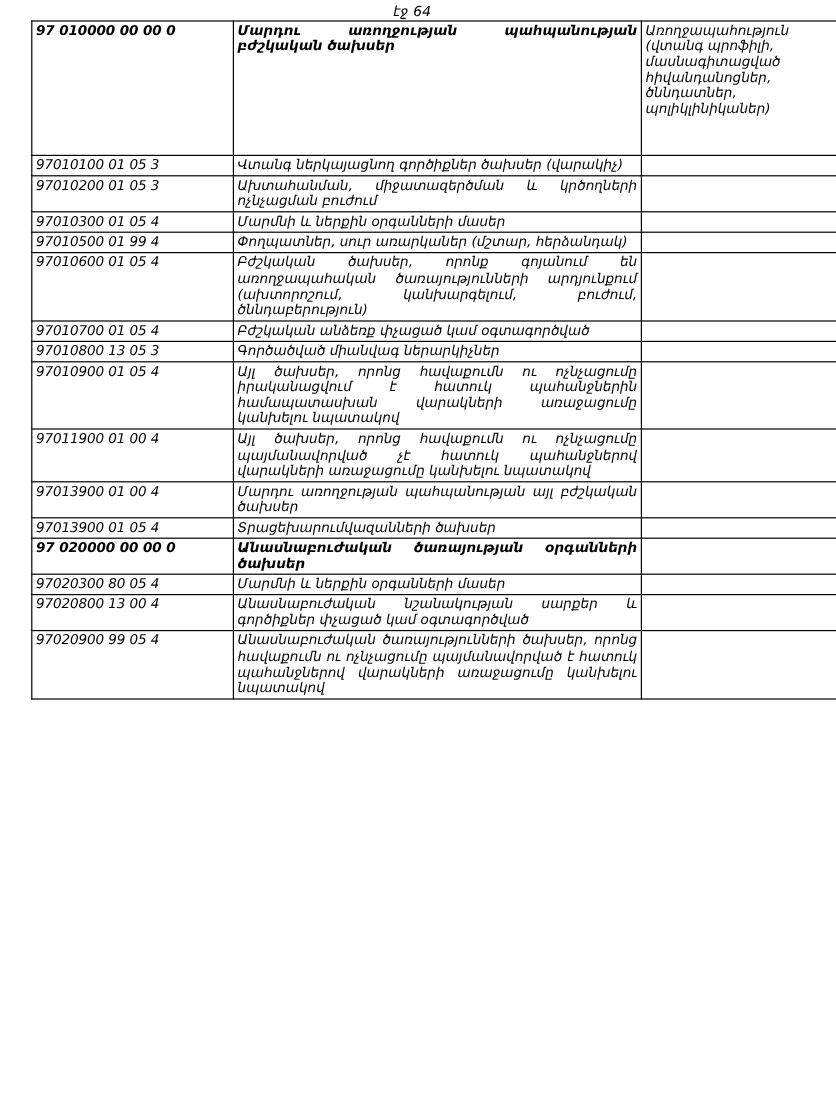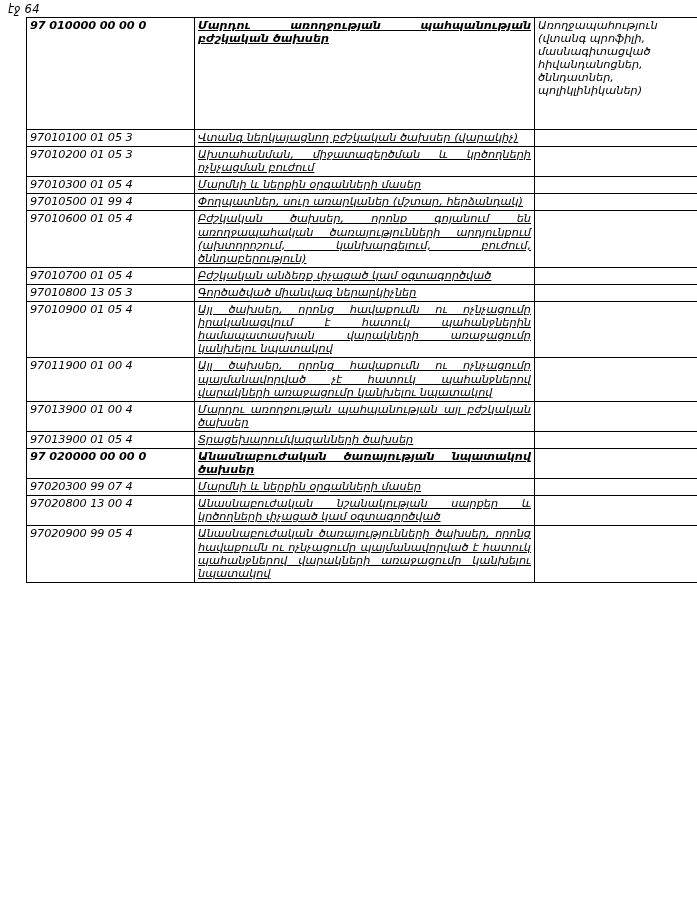--- a/index.html
+++ b/index.html
@@ -16,21 +16,21 @@
     overflow: hidden;
   }
   .page {
     position: relative;
     width: 697px;
     height: 924px;
     box-sizing: border-box;
     padding: 0 8px;
   }
   .page-header {
-    text-align: left;
+    text-align: center;
     font-style: italic;
     font-size: 11.5px;
     padding: 2px 10px 1px 0;
     letter-spacing: 0.2px;
   }
   table.doc {
     border-collapse: collapse;
     width: 681px;
     table-layout: fixed;
     margin-left: 18px;
@@ -48,21 +48,20 @@
   col.c-note { width: 173px; }
 
   td.code {
     font-size: 11.3px;
     letter-spacing: -0.1px;
     white-space: nowrap;
   }
   td.name {
     text-align: justify;
     text-justify: inter-word;
-    text-decoration: underline;
   }
   td.note {
     font-size: 11.3px;
     line-height: 1.2;
   }
   .bold { font-weight: bold; }
   .tall-note { height: 108px; }
 </style>
 </head>
 <body>
@@ -78,21 +77,21 @@
       <col class="c-note">
     </colgroup>
     <tbody>
       <tr>
         <td class="code bold">97 010000 00 00 0</td>
         <td class="name bold">Մարդու առողջության պահպանության բժշկական ծախսեր</td>
         <td class="note tall-note">Առողջապահություն (վտանգ պրոֆիլի, մասնագիտացված հիվանդանոցներ, ծննդատներ, պոլիկլինիկաներ)</td>
       </tr>
       <tr>
         <td class="code">97010100 01 05 3</td>
-        <td class="name">Վտանգ ներկայացնող բժշկական ծախսեր (վարակիչ)</td>
+        <td class="name">Վտանգ ներկայացնող գործիքներ ծախսեր (վարակիչ)</td>
         <td class="note"></td>
       </tr>
       <tr>
         <td class="code">97010200 01 05 3</td>
         <td class="name">Ախտահանման, միջատազերծման և կրծողների ոչնչացման  բուժում</td>
         <td class="note"></td>
       </tr>
       <tr>
         <td class="code">97010300 01 05 4</td>
         <td class="name">Մարմնի և ներքին օրգանների մասեր</td>
@@ -133,31 +132,31 @@
         <td class="name">Մարդու առողջության պահպանության այլ բժշկական ծախսեր</td>
         <td class="note"></td>
       </tr>
       <tr>
         <td class="code">97013900 01 05 4</td>
         <td class="name">Տրացեխարումվազանների ծախսեր</td>
         <td class="note"></td>
       </tr>
       <tr>
         <td class="code bold">97 020000 00 00 0</td>
-        <td class="name bold">Անասնաբուժական ծառայության նպատակով ծախսեր</td>
+        <td class="name bold">Անասնաբուժական ծառայության օրգանների ծախսեր</td>
         <td class="note"></td>
       </tr>
       <tr>
-        <td class="code">97020300 99 07 4</td>
+        <td class="code">97020300 80 05 4</td>
         <td class="name">Մարմնի և ներքին օրգանների մասեր</td>
         <td class="note"></td>
       </tr>
       <tr>
         <td class="code">97020800 13 00 4</td>
-        <td class="name">Անասնաբուժական նշանակության սարքեր և կրծողների փչացած կամ օգտագործված</td>
+        <td class="name">Անասնաբուժական նշանակության սարքեր և գործիքներ փչացած կամ օգտագործված</td>
         <td class="note"></td>
       </tr>
       <tr>
         <td class="code">97020900 99 05 4</td>
         <td class="name">Անասնաբուժական ծառայությունների ծախսեր, որոնց հավաքումն ու ոչնչացումը պայմանավորված է հատուկ պահանջներով վարակների առաջացումը կանխելու նպատակով</td>
         <td class="note"></td>
       </tr>
     </tbody>
   </table>
 

